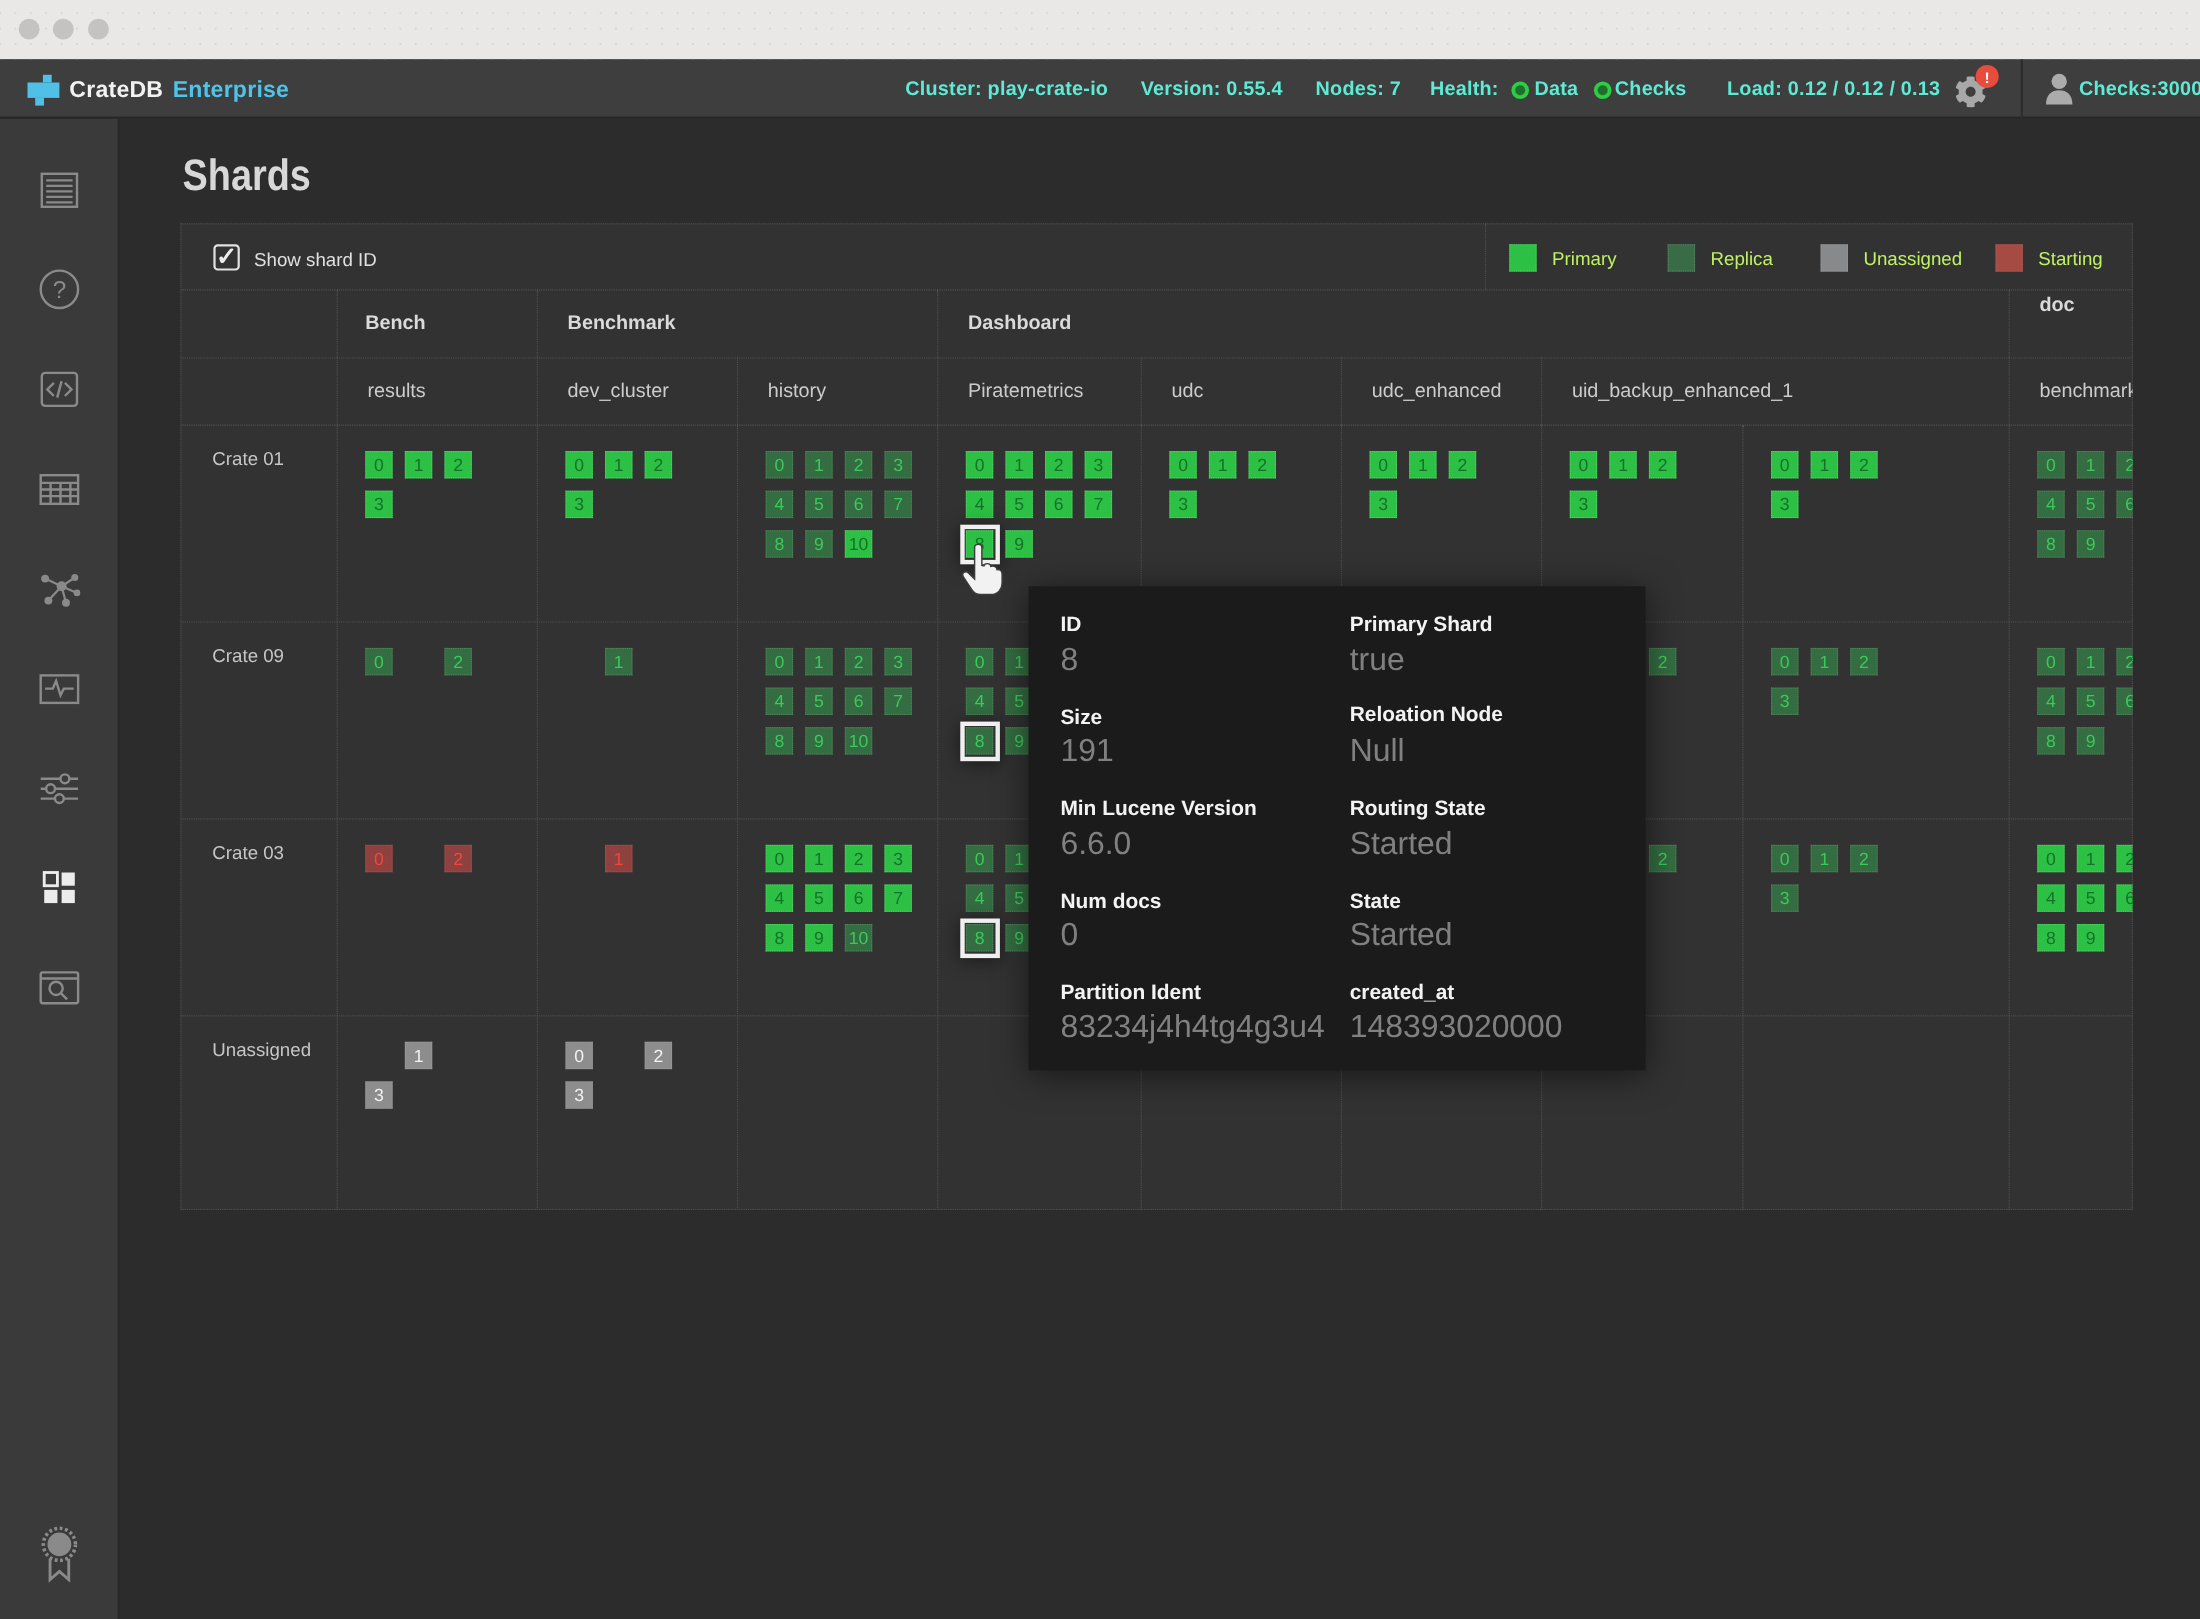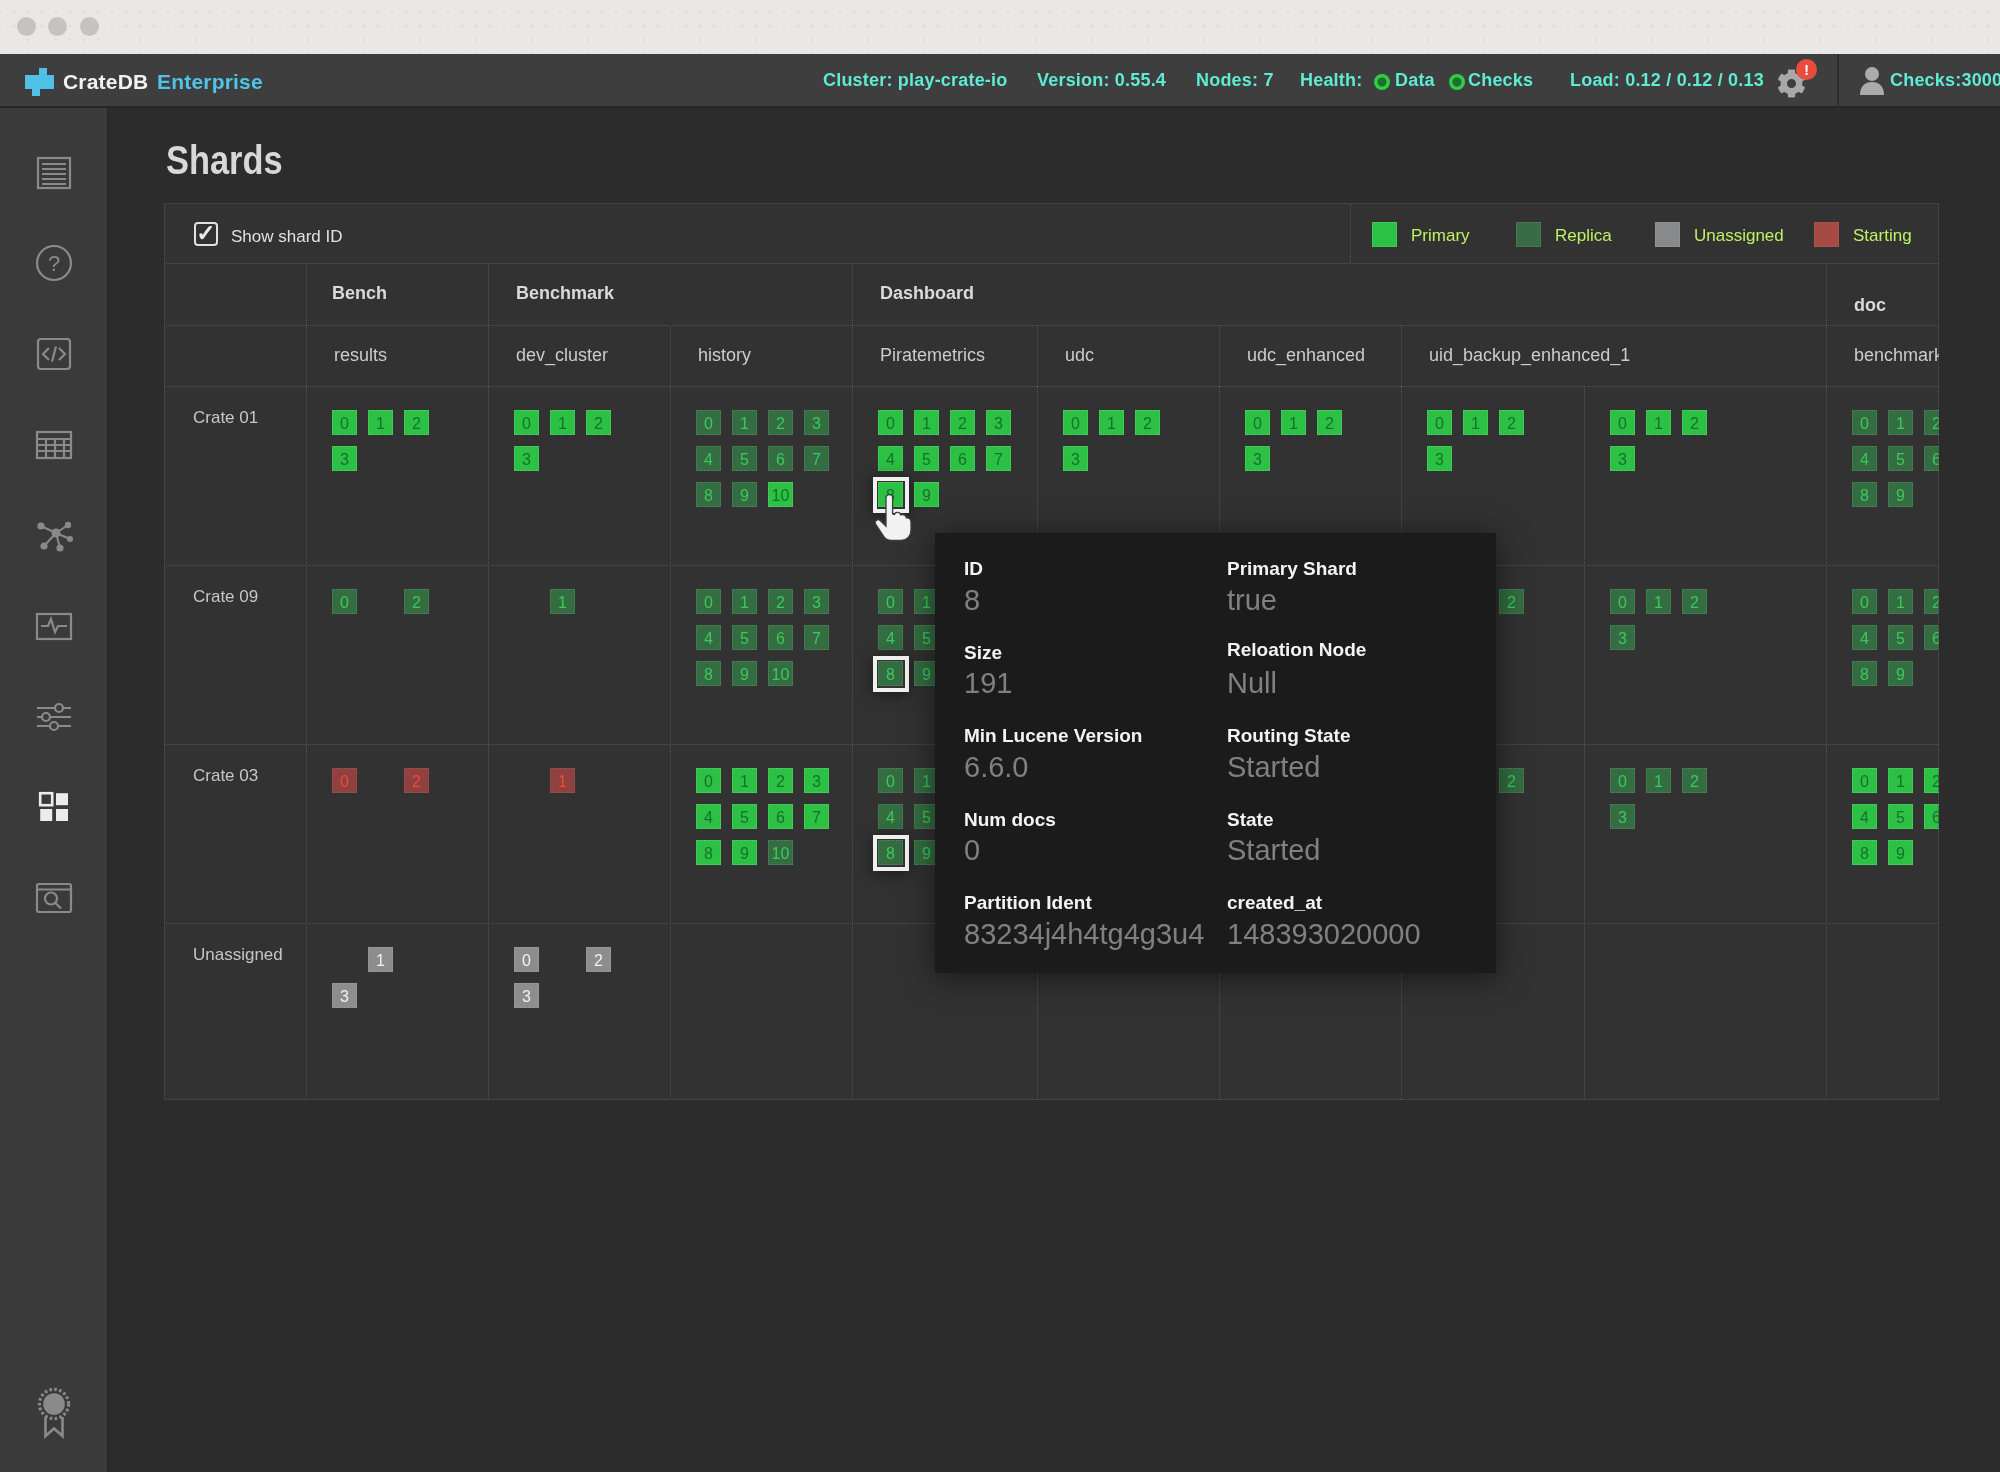--- a/index.html
+++ b/index.html
@@ -164,21 +164,21 @@
 <div class="llab" style="left:1247px">Primary</div>
 <div class="lswatch r" style="left:1352px"></div>
 <div class="llab" style="left:1391px">Replica</div>
 <div class="lswatch u" style="left:1491px"></div>
 <div class="llab" style="left:1530px">Unassigned</div>
 <div class="lswatch s" style="left:1650px"></div>
 <div class="llab" style="left:1689px">Starting</div>
 <div class="schema" style="left:168px;top:80px">Bench</div>
 <div class="schema" style="left:352px;top:80px">Benchmark</div>
 <div class="schema" style="left:716px;top:80px">Dashboard</div>
-<div class="schema" style="left:1690px;top:92px">doc</div>
+<div class="schema" style="left:1690px;top:64px">doc</div>
 <div class="tname" style="left:170px;top:142px">results</div>
 <div class="tname" style="left:352px;top:142px">dev_cluster</div>
 <div class="tname" style="left:534px;top:142px">history</div>
 <div class="tname" style="left:716px;top:142px">Piratemetrics</div>
 <div class="tname" style="left:901px;top:142px">udc</div>
 <div class="tname" style="left:1083px;top:142px">udc_enhanced</div>
 <div class="tname" style="left:1265px;top:142px">uid_backup_enhanced_1</div>
 <div class="tname" style="left:1690px;top:142px">benchmark</div>
 <div class="rowlab" style="left:29px;top:205px">Crate 01</div>
 <div class="rowlab" style="left:29px;top:384px">Crate 09</div>

